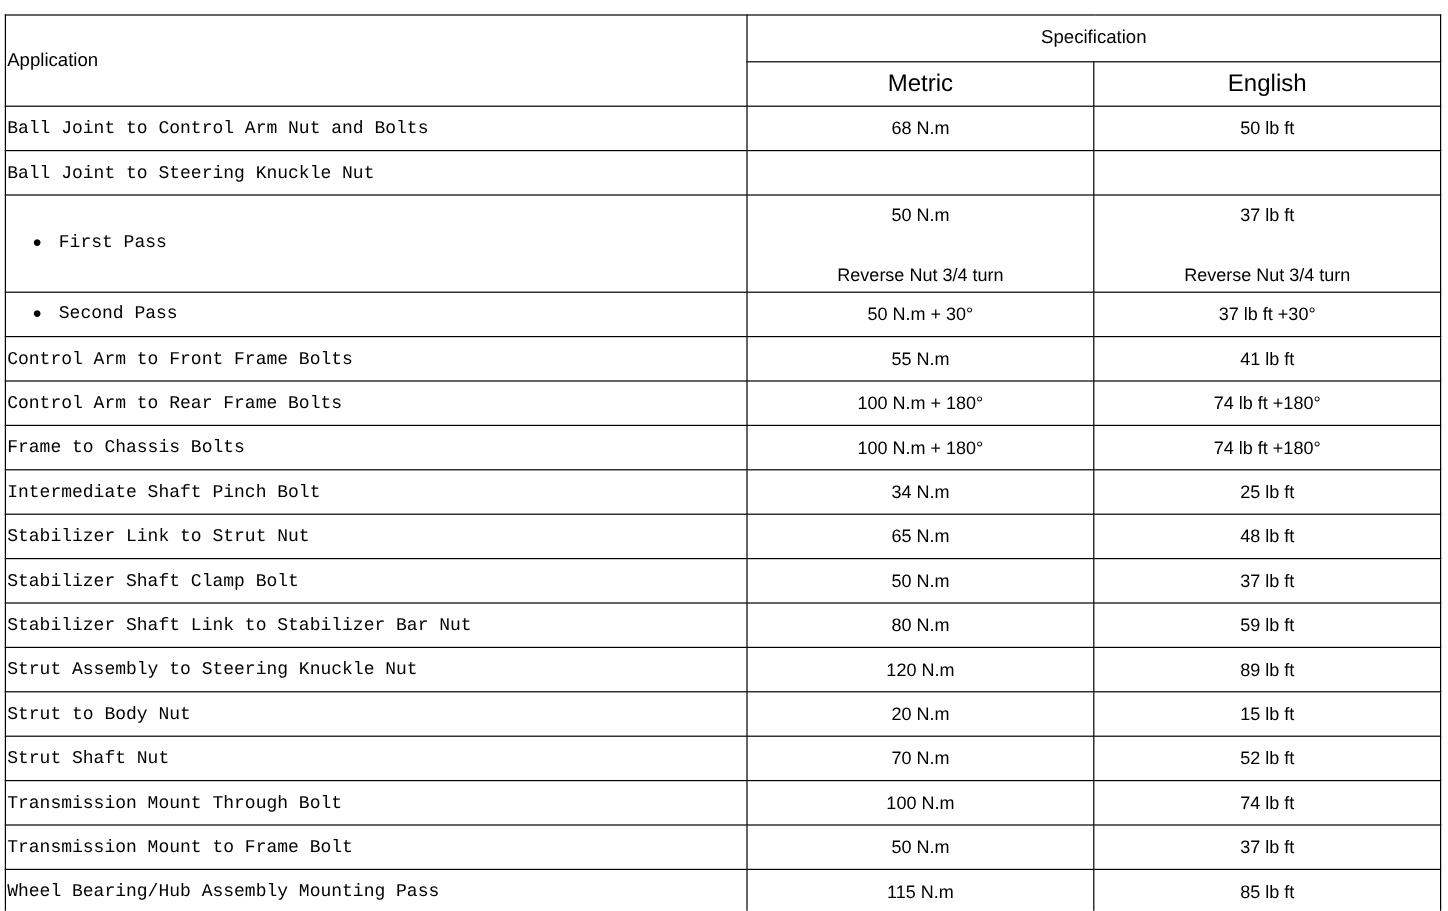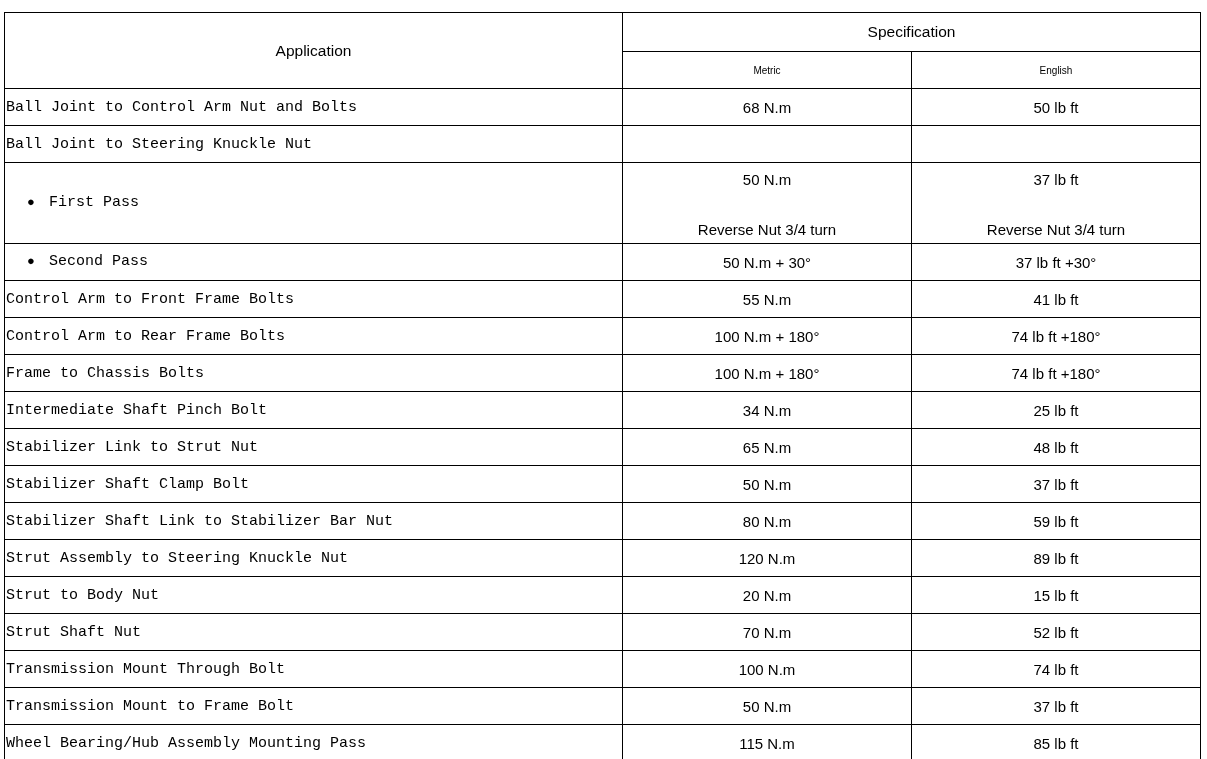--- a/index.html
+++ b/index.html
@@ -40,29 +40,29 @@
   .col-metric { width: 289px; }
   .col-english { width: 289px; }
 
   .hdr-spec {
     text-align: center;
     font-weight: bold;
     font-size: 15.5px;
     height: 36px;
   }
   .hdr-app {
-    text-align: center;
+    text-align: left;
     font-weight: bold;
     font-size: 15.5px;
     height: 34px;
   }
   .hdr-sub {
     text-align: center;
     font-weight: bold;
-    font-size: 10px;
+    font-size: 20px;
     height: 34px;
   }
   .cell-app {
     text-align: left;
     padding-left: 7px;
     height: 34px;
     font-family: Liberation Mono, monospace;
   }
   .cell-val {
     text-align: center;

